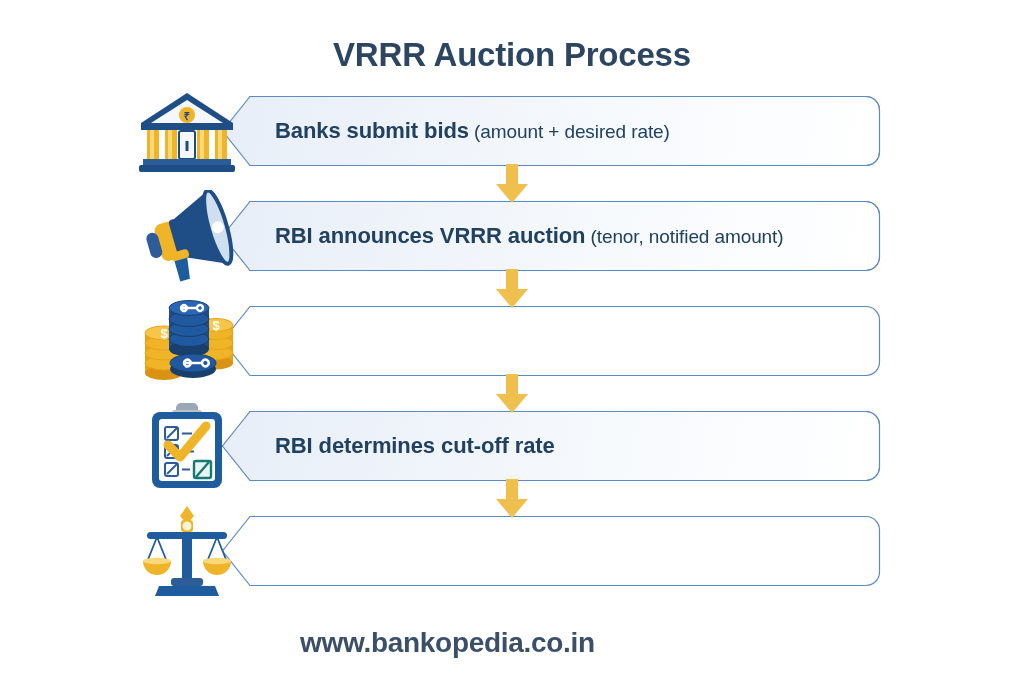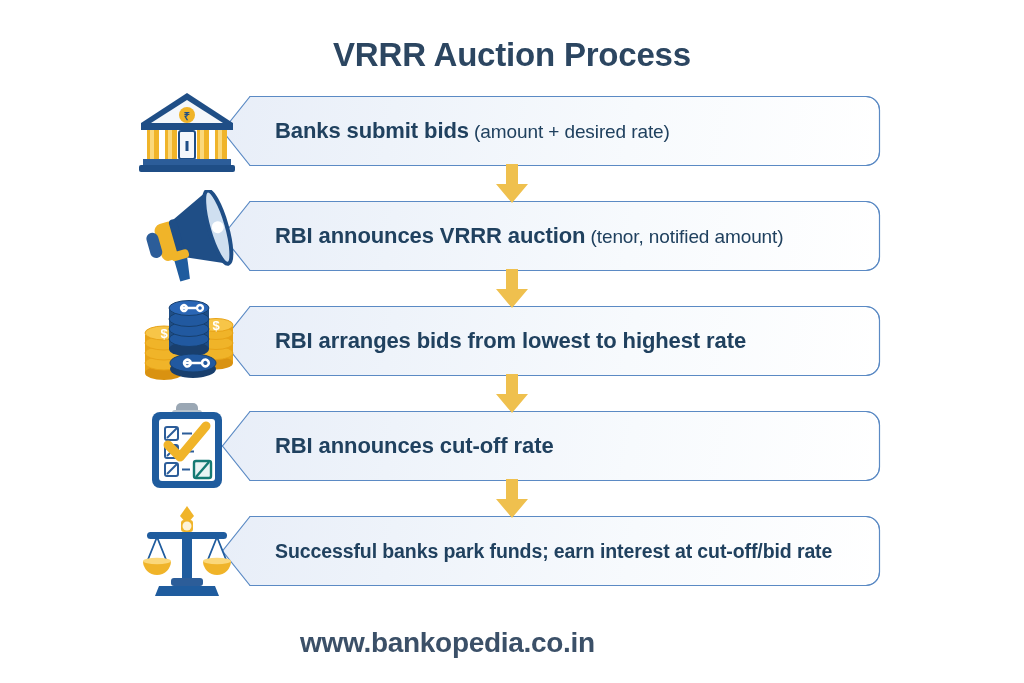--- a/index.html
+++ b/index.html
@@ -246,25 +246,20 @@
 
       <div class="connector" style="top: 68px;">
         <svg width="36" height="40" viewBox="0 0 36 40">
           <path d="M12 0 L24 0 L24 20 L34 20 L18 39 L2 20 L12 20 Z" fill="#efc04e"></path>
         </svg>
       </div>
     </div>
 
     <div class="step-row">
 
-      <div class="step-box">
-        <div class="step-text">
-          <span>RBI arranges bids from lowest to highest rate</span><span class="sub"></span>
-        </div>
-      </div>
 
       <div class="step-box-outline">
         <svg width="658" height="70" viewBox="0 0 658 70">
           <path d="M28 0.5 L644 0.5 A13.5 13.5 0 0 1 657.5 14 L657.5 56 A13.5 13.5 0 0 1 644 69.5 L28 69.5 L0.5 35 Z" fill="none" stroke="#5b8ac4" stroke-width="1.2"></path>
         </svg>
       </div>
 
       <div class="step-icon">
         <svg width="108" height="92" viewBox="0 0 108 92">
 
@@ -310,21 +305,21 @@
         <svg width="36" height="40" viewBox="0 0 36 40">
           <path d="M12 0 L24 0 L24 20 L34 20 L18 39 L2 20 L12 20 Z" fill="#efc04e"></path>
         </svg>
       </div>
     </div>
 
     <div class="step-row">
 
       <div class="step-box">
         <div class="step-text">
-          <span>RBI announces cut-off rate</span><span class="sub"></span>
+          <span>RBI determines cut-off rate</span><span class="sub"></span>
         </div>
       </div>
 
       <div class="step-box-outline">
         <svg width="658" height="70" viewBox="0 0 658 70">
           <path d="M28 0.5 L644 0.5 A13.5 13.5 0 0 1 657.5 14 L657.5 56 A13.5 13.5 0 0 1 644 69.5 L28 69.5 L0.5 35 Z" fill="none" stroke="#5b8ac4" stroke-width="1.2"></path>
         </svg>
       </div>
 
       <div class="step-icon">
@@ -356,25 +351,20 @@
 
       <div class="connector" style="top: 68px;">
         <svg width="36" height="40" viewBox="0 0 36 40">
           <path d="M12 0 L24 0 L24 20 L34 20 L18 39 L2 20 L12 20 Z" fill="#efc04e"></path>
         </svg>
       </div>
     </div>
 
     <div class="step-row small">
 
-      <div class="step-box">
-        <div class="step-text">
-          <span>Successful banks park funds; earn interest at cut-off/bid rate</span><span class="sub"></span>
-        </div>
-      </div>
 
       <div class="step-box-outline">
         <svg width="658" height="70" viewBox="0 0 658 70">
           <path d="M28 0.5 L644 0.5 A13.5 13.5 0 0 1 657.5 14 L657.5 56 A13.5 13.5 0 0 1 644 69.5 L28 69.5 L0.5 35 Z" fill="none" stroke="#5b8ac4" stroke-width="1.2"></path>
         </svg>
       </div>
 
       <div class="step-icon">
         <svg width="100" height="94" viewBox="0 0 100 94">
 

